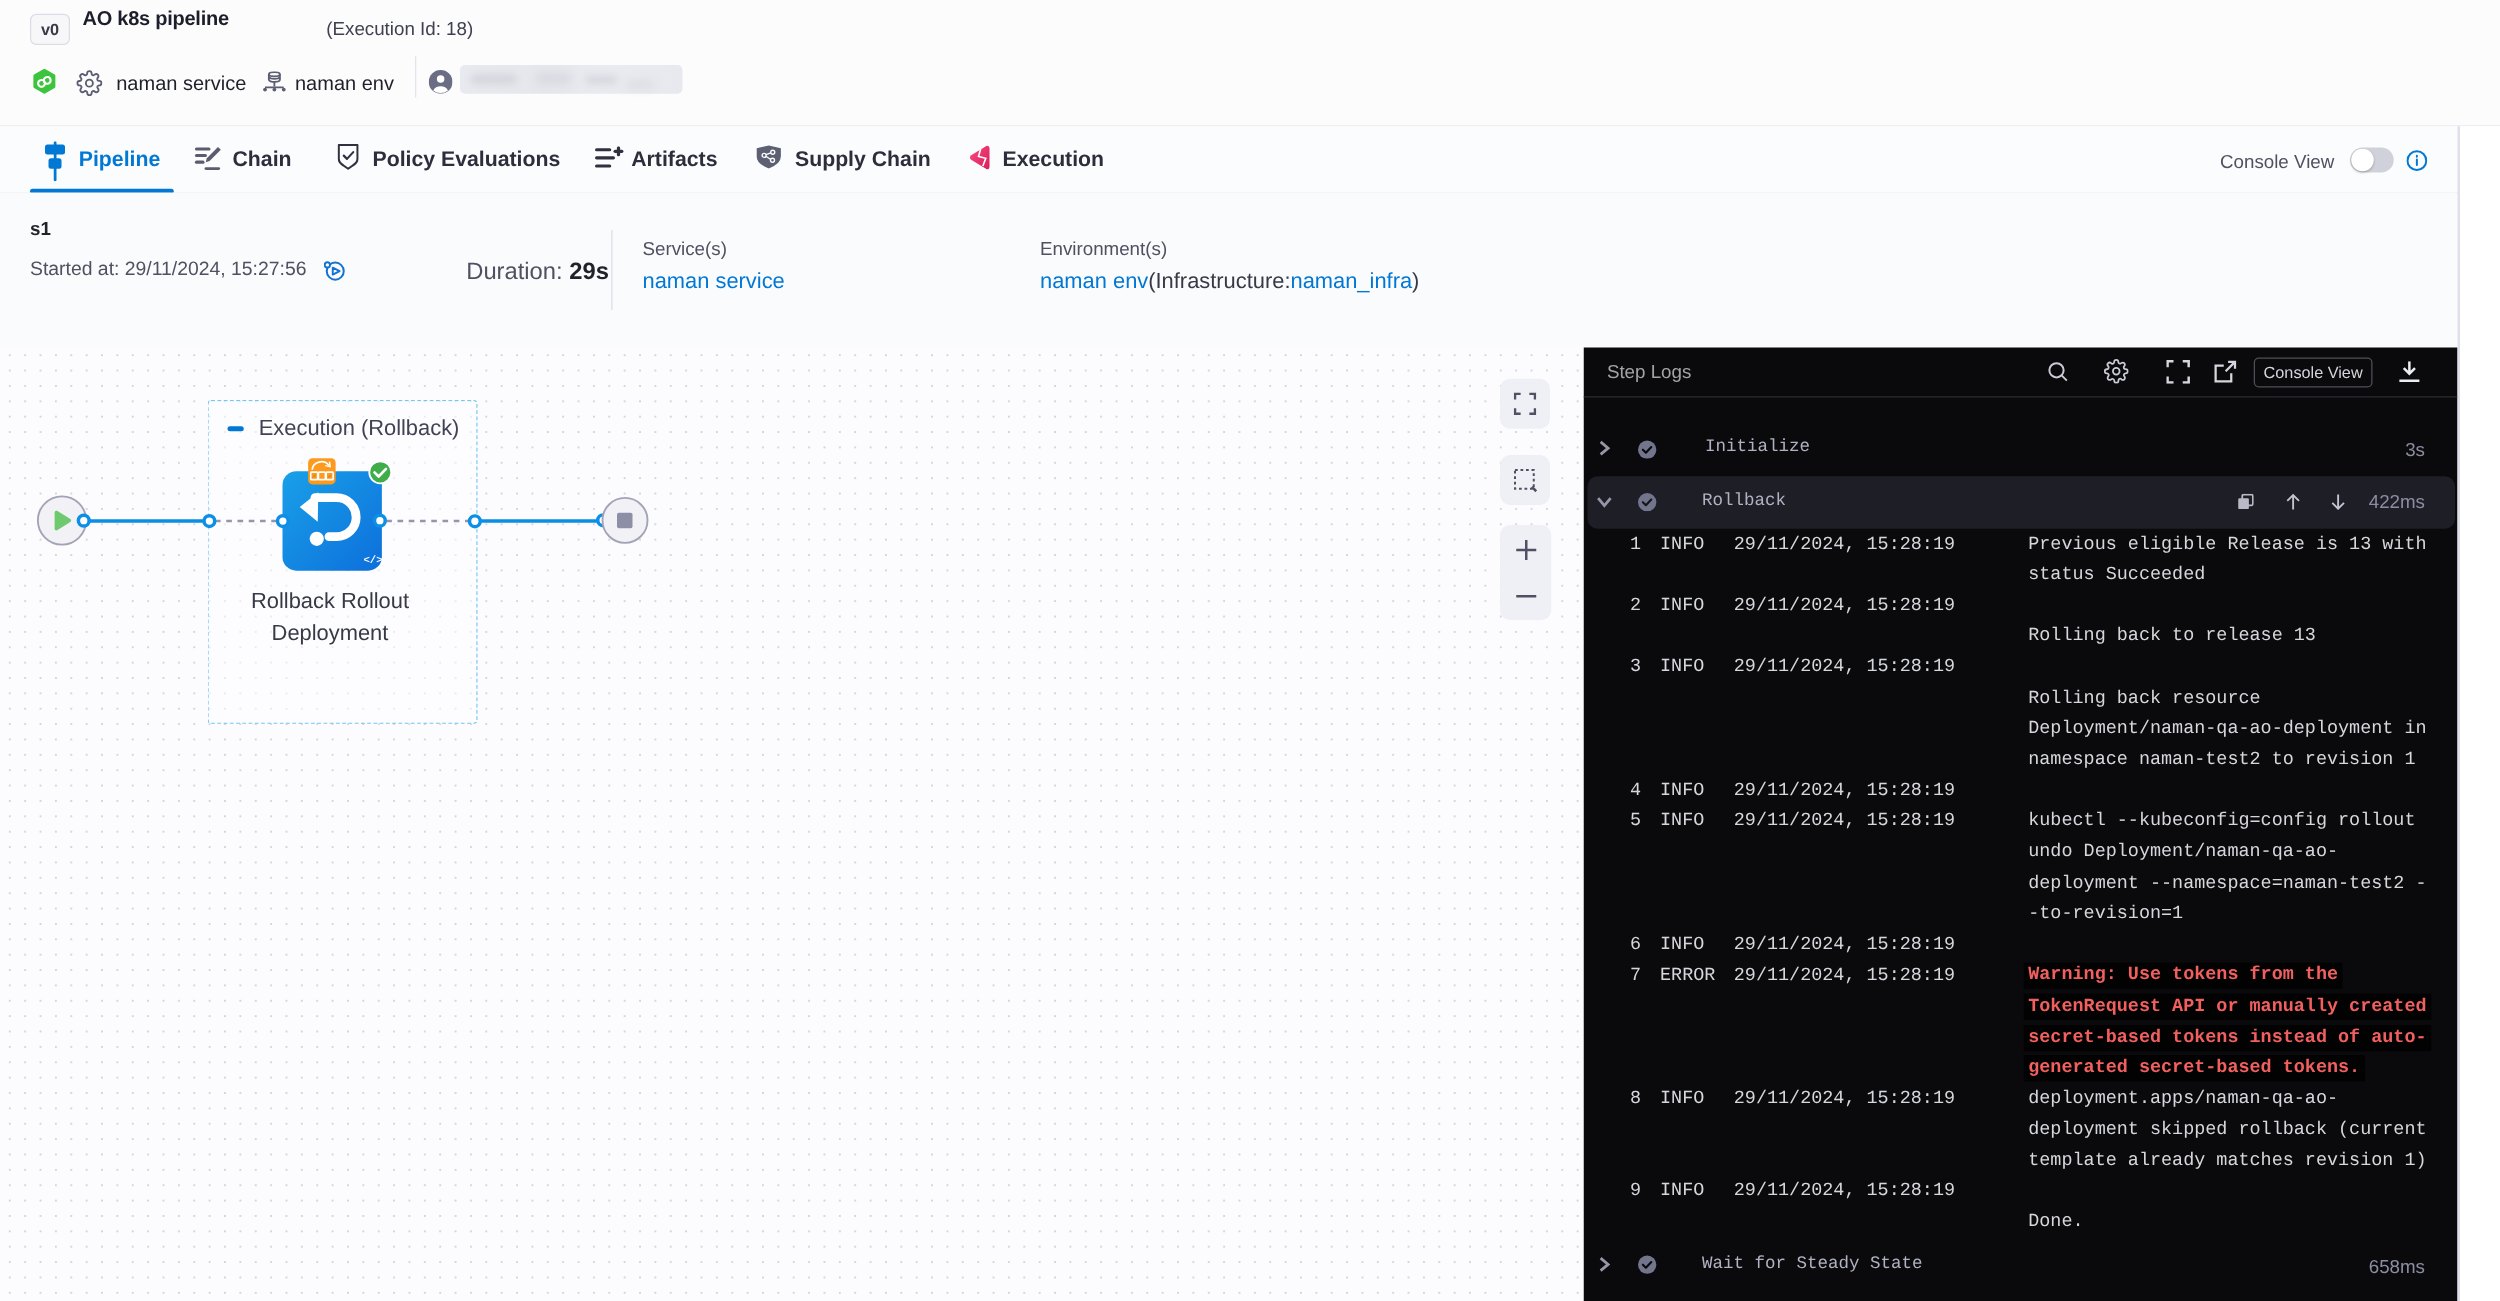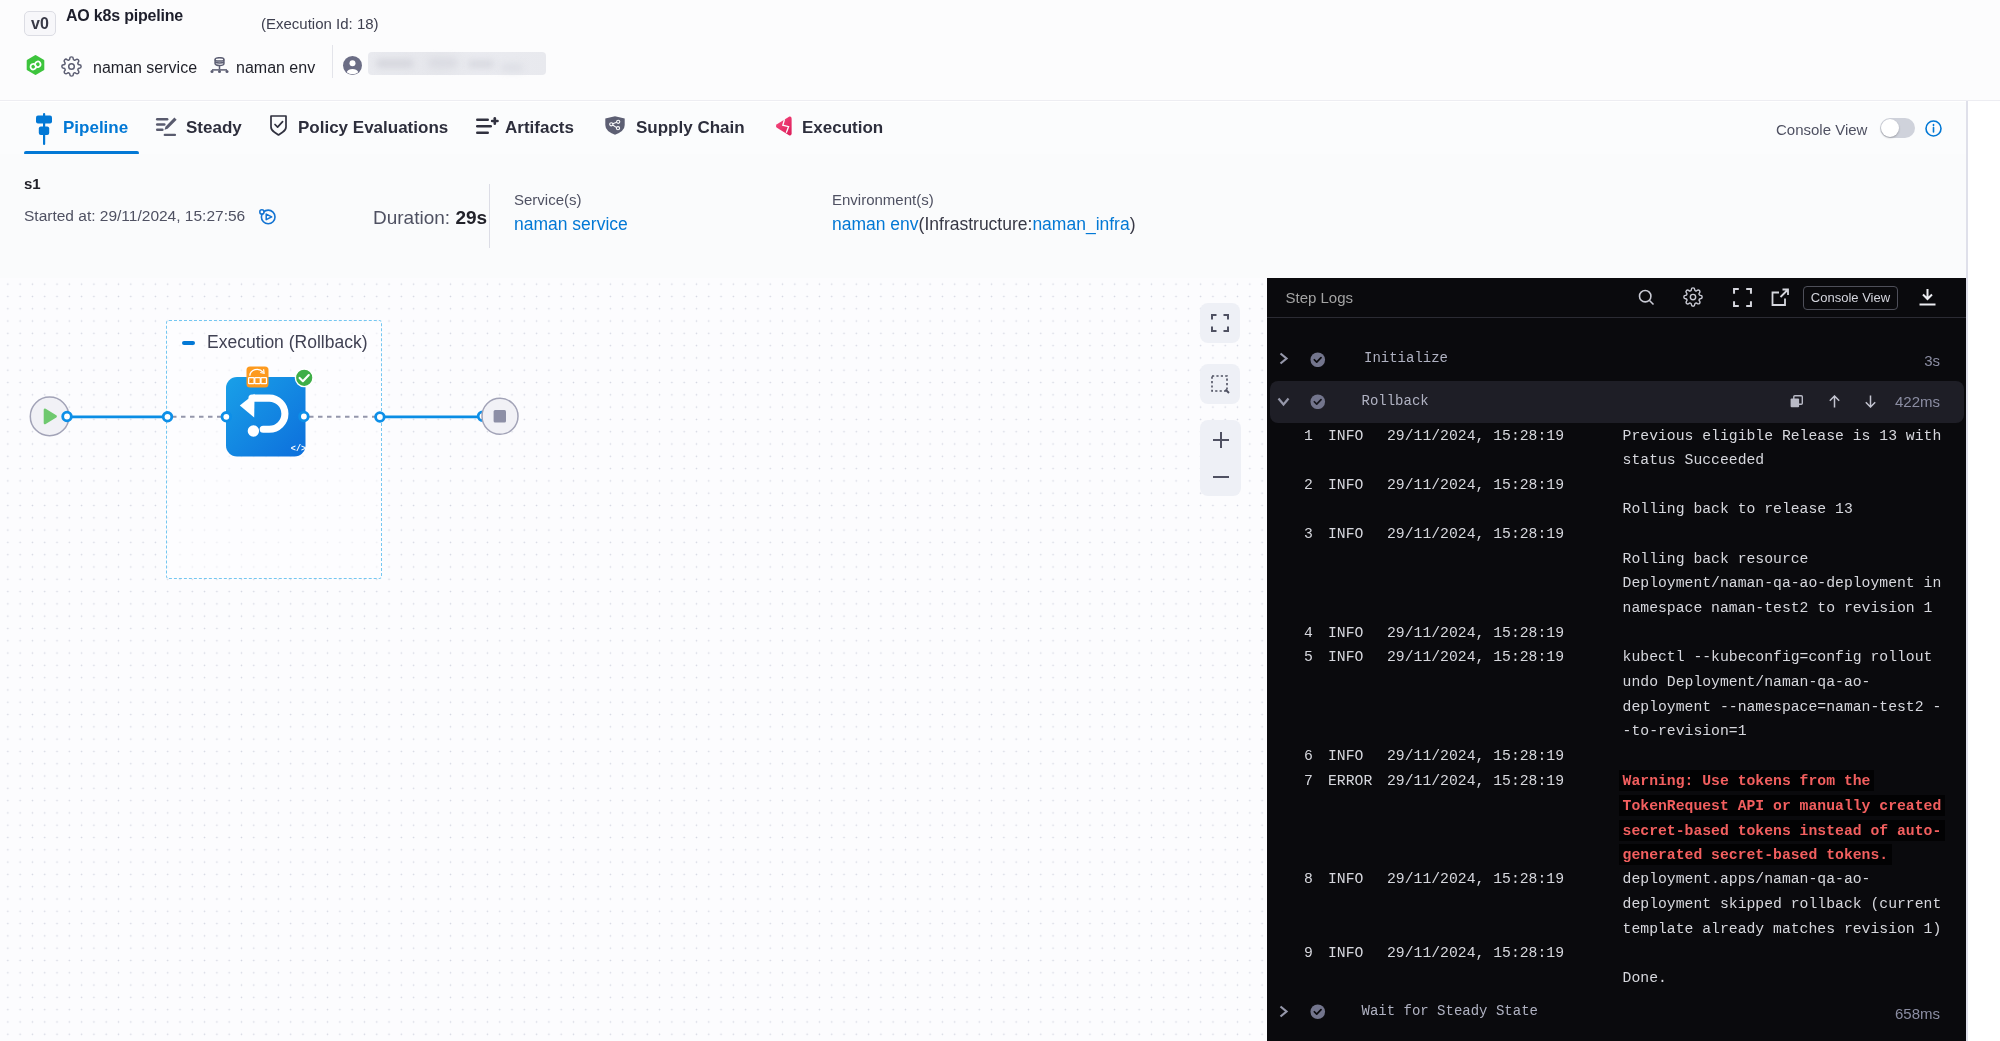--- a/index.html
+++ b/index.html
@@ -2,21 +2,21 @@
 <html><head>
 <meta charset="utf-8">
 <style>
 * { margin:0; padding:0; box-sizing:border-box; }
 html,body { width:2000px; height:1041px; overflow:hidden; background:#fff; font-family:"Liberation Sans", sans-serif; }
 .abs { position:absolute; }
 #page { position:relative; width:2000px; height:1041px; }
 
 
 #header { left:0; top:0; width:2000px; height:101px; background:#fcfcfd; border-bottom:1px solid #ededf2; }
-#v0badge { left:24px; top:11px; width:32px; height:25px; border:1px solid #dcdde4; border-radius:5px; background:#f7f7fa; color:#383946; font-size:16px; font-weight:700; text-align:center; line-height:23px; }
+#v0badge { left:24px; top:11px; width:32px; height:25px; border:1px solid #dcdde4; border-radius:5px; background:#f7f7fa; color:#383946; font-size:13px; font-weight:700; text-align:center; line-height:23px; }
 #title { left:66px; top:7px; font-size:16px; font-weight:700; color:#1d1e2b; letter-spacing:-0.2px; }
 #execid { left:261px; top:15px; font-size:15px; color:#3f4050; }
 #svcname { left:93px; top:59px; font-size:16px; color:#1f2029; }
 #envname { left:236px; top:59px; font-size:16px; color:#1f2029; }
 #hdivider { left:332px; top:45px; width:1px; height:33px; background:#e3e4ea; }
 #blur { left:368px; top:52px; width:178px; height:23px; border-radius:4px; background:linear-gradient(90deg,#e9eaef 0%, #e6e7ec 40%, #eaebf0 60%, #e8e9ee 100%); }
 
 
 #tabbar { left:0; top:102px; width:2000px; height:52.5px; background:#fbfcfd; border-bottom:1.5px solid #dcdde4; }
 .tabtxt { position:absolute; top:16px; font-size:17px; font-weight:600; color:#2d2e3c; }
@@ -116,21 +116,21 @@
       <rect x="2.8" y="13.5" width="10.4" height="8.5" rx="2"></rect>
     </svg>
     <div class="tabtxt" id="tab-pipeline" style="left:63px;">Pipeline</div>
     <svg class="abs" style="left:155px;top:14px" width="23" height="23" viewBox="0 0 24 24" fill="#595b6e">
       <rect x="1" y="2" width="13" height="2.6" rx="1.3"></rect>
       <rect x="1" y="7.5" width="10" height="2.6" rx="1.3"></rect>
       <rect x="1" y="13" width="8" height="2.6" rx="1.3"></rect>
       <path d="M20.2 1.6 l2.4 2.4 -9.4 9.4 -3.2 0.9 0.9 -3.2 z"></path>
       <rect x="9" y="18.5" width="13" height="2.4" rx="1.2"></rect>
     </svg>
-    <div class="tabtxt" style="left:186px;">Steady</div>
+    <div class="tabtxt" style="left:186px;">Chain</div>
     <svg class="abs" style="left:270px;top:13px" width="17" height="21" viewBox="0 0 17 21" fill="none" stroke="#30313f" stroke-width="1.7">
       <path d="M1 1 h15 v11 q0 3 -3.5 5.2 L8.5 20 4.5 17.2 Q1 15 1 12 Z" stroke-linejoin="round"></path>
       <path d="M5 9.5 l2.6 2.6 5 -5.4" stroke-linecap="round" stroke-linejoin="round"></path>
     </svg>
     <div class="tabtxt" style="left:298px;">Policy Evaluations</div>
     <svg class="abs" style="left:476px;top:15px" width="23" height="21" viewBox="0 0 23 21" fill="#30313f">
       <rect x="0" y="1.5" width="13" height="2.5" rx="1.25"></rect>
       <rect x="0" y="8" width="16" height="2.5" rx="1.25"></rect>
       <rect x="0" y="14.5" width="13" height="2.5" rx="1.25"></rect>
       <rect x="17.5" y="0" width="2.6" height="8" rx="1.3"></rect>
@@ -222,20 +222,21 @@
       <circle cx="67" cy="138.5" r="4.3" fill="#fff" stroke="#0d8fe8" stroke-width="2.8"></circle>
       <circle cx="167.5" cy="138.8" r="4.3" fill="#fff" stroke="#0d8fe8" stroke-width="2.8"></circle>
       <circle cx="226.3" cy="138.8" r="4.3" fill="#fff" stroke="#0d8fe8" stroke-width="2.8"></circle>
       <circle cx="303.9" cy="138.5" r="4.3" fill="#fff" stroke="#0d8fe8" stroke-width="2.8"></circle>
       <circle cx="379.9" cy="139" r="4.3" fill="#fff" stroke="#0d8fe8" stroke-width="2.8"></circle>
       <circle cx="482.5" cy="138.2" r="4.3" fill="#fff" stroke="#0d8fe8" stroke-width="2.8"></circle>
 
       <circle cx="500" cy="138.3" r="18" fill="#f1f1f6" stroke="#a2a3b7" stroke-width="1.5"></circle>
       <rect x="493.6" y="132.1" width="12.4" height="12.4" rx="1.5" fill="#8d8fa6"></rect>
     </svg>
+    <div id="nodelabel" class="abs">Rollback Rollout<br>Deployment</div>
     <div id="ctrl-fs" class="ctrl">
       <svg style="position:absolute;left:11px;top:11px" width="18" height="18" viewBox="0 0 18 18" fill="none" stroke="#4f5162" stroke-width="2">
         <path d="M1 5.5 V1 h4.5 M12.5 1 H17 v4.5 M17 12.5 V17 h-4.5 M5.5 17 H1 v-4.5"></path>
       </svg>
     </div>
     <div id="ctrl-mq" class="ctrl">
       <svg style="position:absolute;left:11px;top:11px" width="19" height="19" viewBox="0 0 19 19" fill="none" stroke="#4f5162" stroke-width="1.6" stroke-dasharray="2.2 2.2">
         <rect x="1" y="1" width="15" height="15"></rect>
         <path d="M14.5 14.5 l3.5 3.5" stroke-dasharray="none" stroke-width="2"></path>
       </svg>

